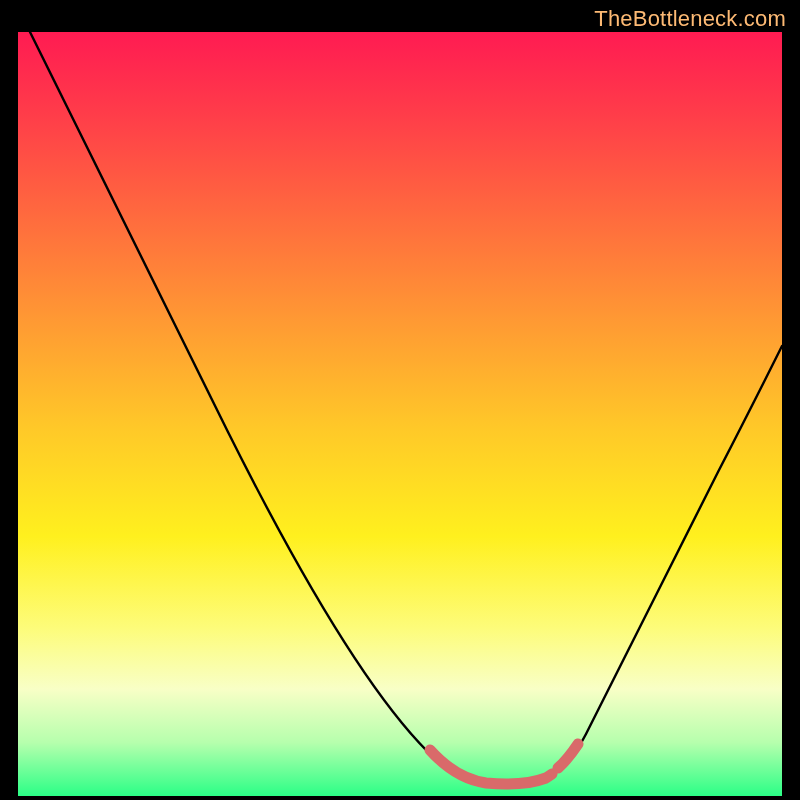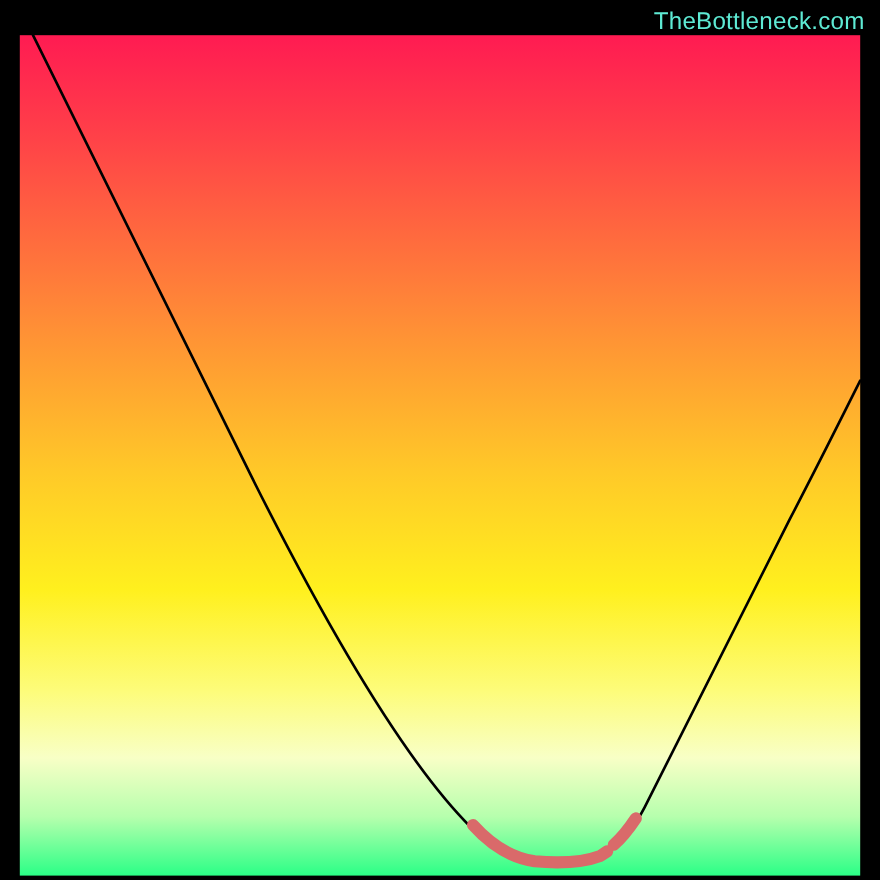--- a/index.html
+++ b/index.html
@@ -36,21 +36,21 @@
       #fdfc7a 78%,
       #f8ffc6 86%,
       #b6ffad 93%,
       #2bff86 100%
     );
   }
   .watermark {
     position: absolute;
     top: 6px;
     right: 14px;
-    color: #5eead4;
+    color: #fdba74;
     font-size: 22px;
     font-weight: 500;
     letter-spacing: 0.2px;
   }
   svg.curve {
     position: absolute;
     left: 0;
     top: 0;
     width: 764px;
     height: 764px;

